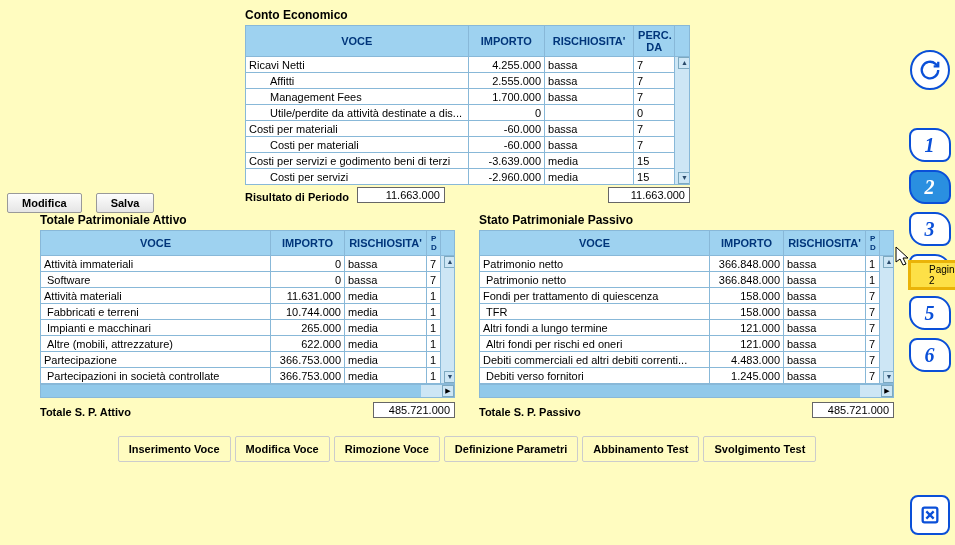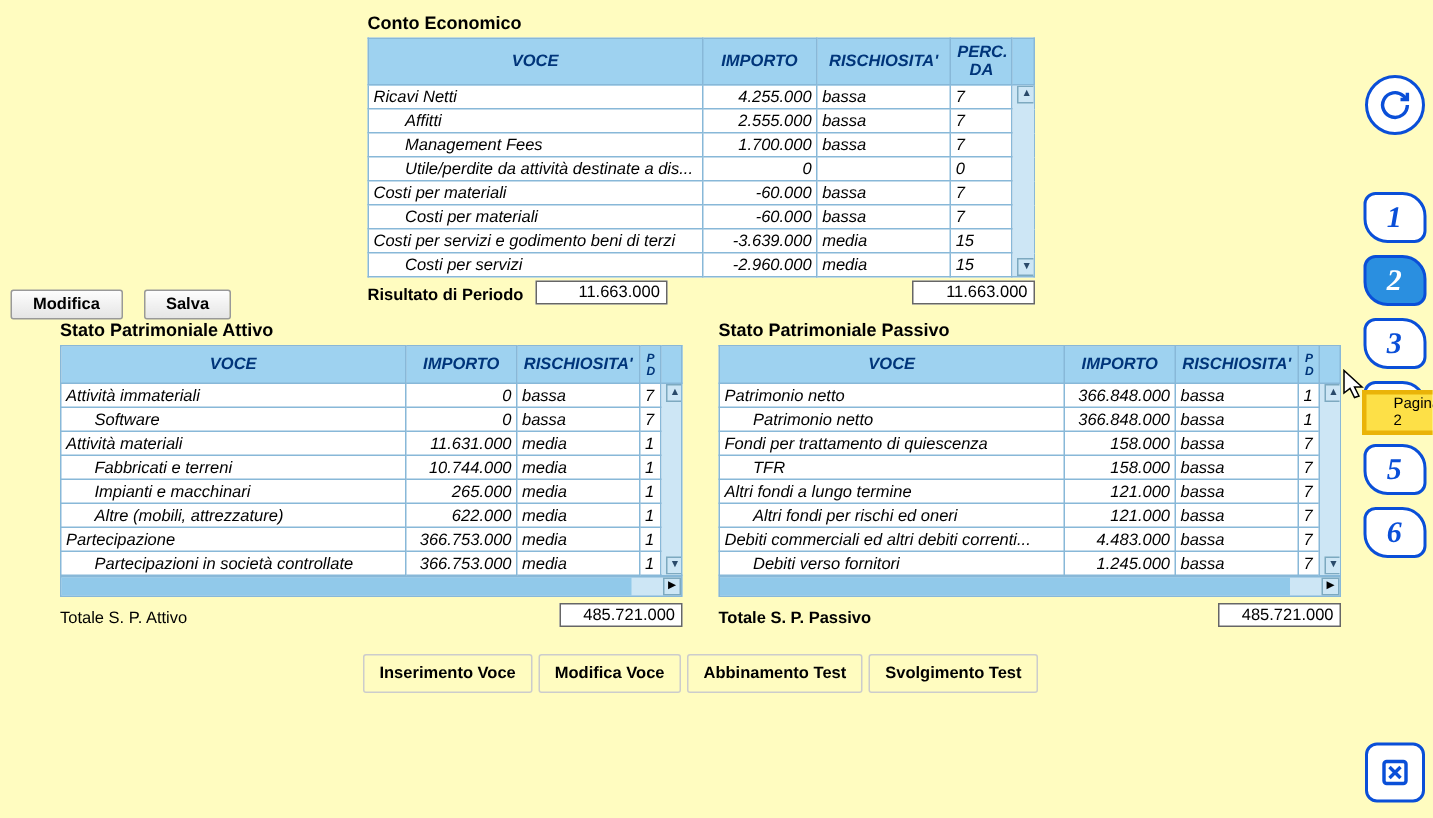--- a/index.html
+++ b/index.html
@@ -4,25 +4,25 @@
 <style>
   * { box-sizing: border-box; margin: 0; padding: 0; }
   body { background: #fffcc0; font-family: Arial, sans-serif; font-size: 11px; width: 955px; height: 545px; position: relative; overflow: hidden; }
   .main { display: flex; height: 100%; margin-left: 34px; }
   .content { flex: 1; padding: 6px 10px 6px 6px; }
   .sidebar { width: 56px; background: #fffcc0; padding-top: 50px; display: flex; flex-direction: column; align-items: center; gap: 8px; position: relative; }
 
   .section-title { font-weight: bold; font-size: 12px; margin-bottom: 3px; margin-top: 2px; }
 
   .table-wrap { position: relative; }
-  table { border-collapse: collapse; background: #fff; width: 100%; table-layout: fixed; font-style: italic; }
+  table { border-collapse: collapse; background: #fff; width: 100%; table-layout: fixed; }
   th { background: #9ed2f0; color: #00357a; font-weight: bold; font-size: 11px; border: 1px solid #88b8d8; padding: 3px 4px; text-align: center; }
   td { border: 1px solid #88b8d8; padding: 1px 3px; font-size: 11px; height: 16px; overflow: hidden; white-space: nowrap; text-overflow: ellipsis; }
   .num { text-align: right; }
-  .indent1 { padding-left: 22px; }
+  .indent1 { padding-left: 6px; }
   .indent2 { padding-left: 24px; }
 
   .scroll-col { width: 14px; background: #cde6f5; vertical-align: top; position: relative; }
   .scroll-arrow { width: 12px; height: 12px; background: #cde6f5; border: 1px solid #7da9c0; position: absolute; font-size: 7px; line-height: 10px; text-align: center; color: #2a4a6a; cursor: pointer; }
   .scroll-arrow.up { top: 0; }
   .scroll-arrow.down { bottom: 0; }
   .hscroll { height: 14px; background: #cde6f5; border: 1px solid #88b8d8; position: relative; }
   .hscroll .thumb { position: absolute; top: 0; left: 0; height: 12px; width: 92%; background: #91c9ea; }
   .hscroll .arrow-l, .hscroll .arrow-r { position: absolute; top: 0; width: 12px; height: 12px; background: #cde6f5; border: 1px solid #7da9c0; font-size: 7px; line-height: 10px; text-align: center; }
   .hscroll .arrow-r { right: 0; }
@@ -138,21 +138,21 @@
 
     <div class="row-flex" style="margin-left:205px; margin-top:2px; width:445px;">
       <span style="font-weight:bold;font-size:11px">Risultato di Periodo</span>
       <input class="totals-input" style="width: 88px;" value="11.663.000">
       <span style="flex:1"></span>
       <input class="totals-input" value="11.663.000" style="">
     </div>
 
     <div class="lower">
       <div class="col">
-        <div class="section-title">Stato Patrimoniale Attivo</div>
+        <div class="section-title">Totale Patrimoniale Attivo</div>
         <table>
           <colgroup>
               <col style="width:230px">
               <col style="width:74px">
               <col style="width:82px">
               <col style="width:14px">
               <col style="width:14px">
             </colgroup>
           <tbody>
               <tr>
@@ -216,21 +216,21 @@
                 <td>media</td>
                 <td>1</td>
               </tr>
             </tbody>
         </table>
         <div class="hscroll">
             <div class="thumb"></div>
             <div class="arrow-r">▶</div>
           </div>
         <div class="row-flex" style="margin-top:4px">
-          <span style="font-weight:normal;font-size:11px">Totale S. P. Attivo</span>
+          <span style="font-weight:bold;font-size:11px">Totale S. P. Attivo</span>
           <span style="flex:1"></span>
           <input class="totals-input" value="485.721.000" style="">
         </div>
       </div>
 
       <div class="col">
         <div class="section-title">Stato Patrimoniale Passivo</div>
         <table>
           <colgroup>
               <col style="width:230px">
@@ -311,20 +311,22 @@
           <span style="font-weight:bold;font-size:11px">Totale S. P. Passivo</span>
           <span style="flex:1"></span>
           <input class="totals-input" value="485.721.000" style="">
         </div>
       </div>
     </div>
 
     <div class="bottom-bar">
       <button>Inserimento Voce</button>
       <button>Modifica Voce</button>
+      <button>Rimozione Voce</button>
+      <button style="white-space:pre-line">Definizione Parametri</button>
       <button>Abbinamento Test</button>
       <button>Svolgimento Test</button>
     </div>
 
   </div>
 
   <div class="sidebar">
     <div class="side-icon" style="margin-bottom:30px">
       <svg viewBox="0 0 24 24" fill="none" stroke="#0a4fd8" stroke-width="2.5">
           <path d="M21 12a9 9 0 1 1-3-6.7L21 8"></path>

